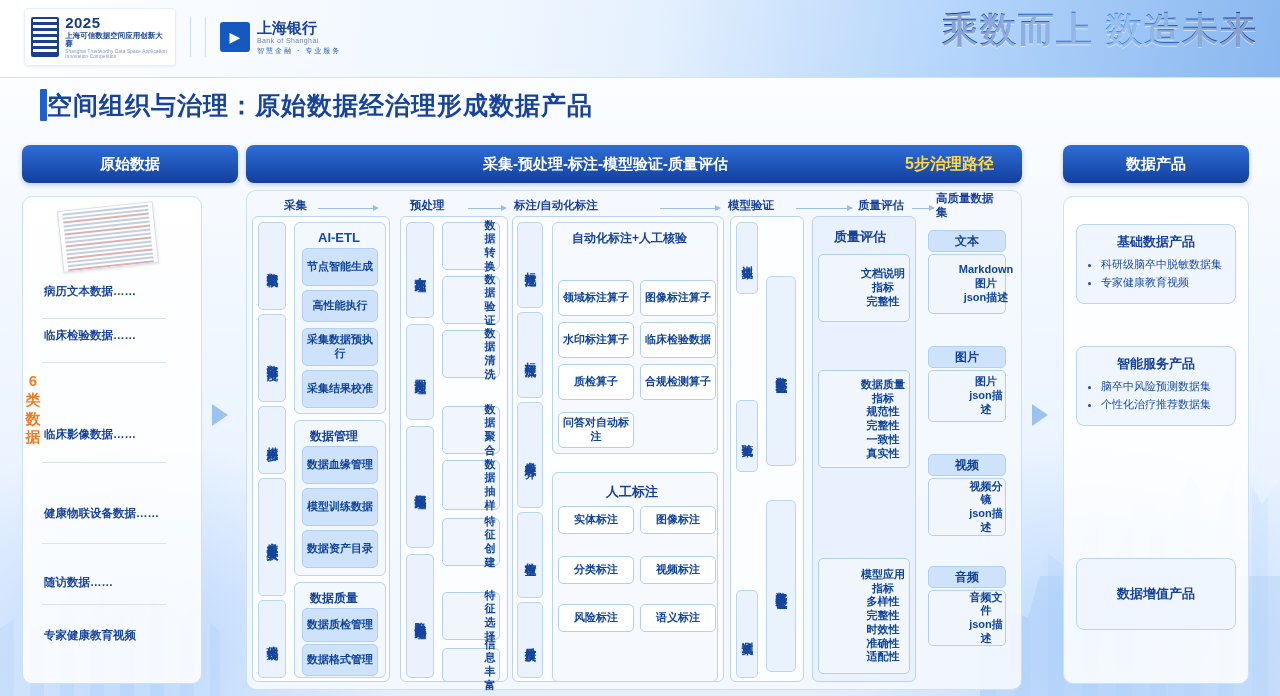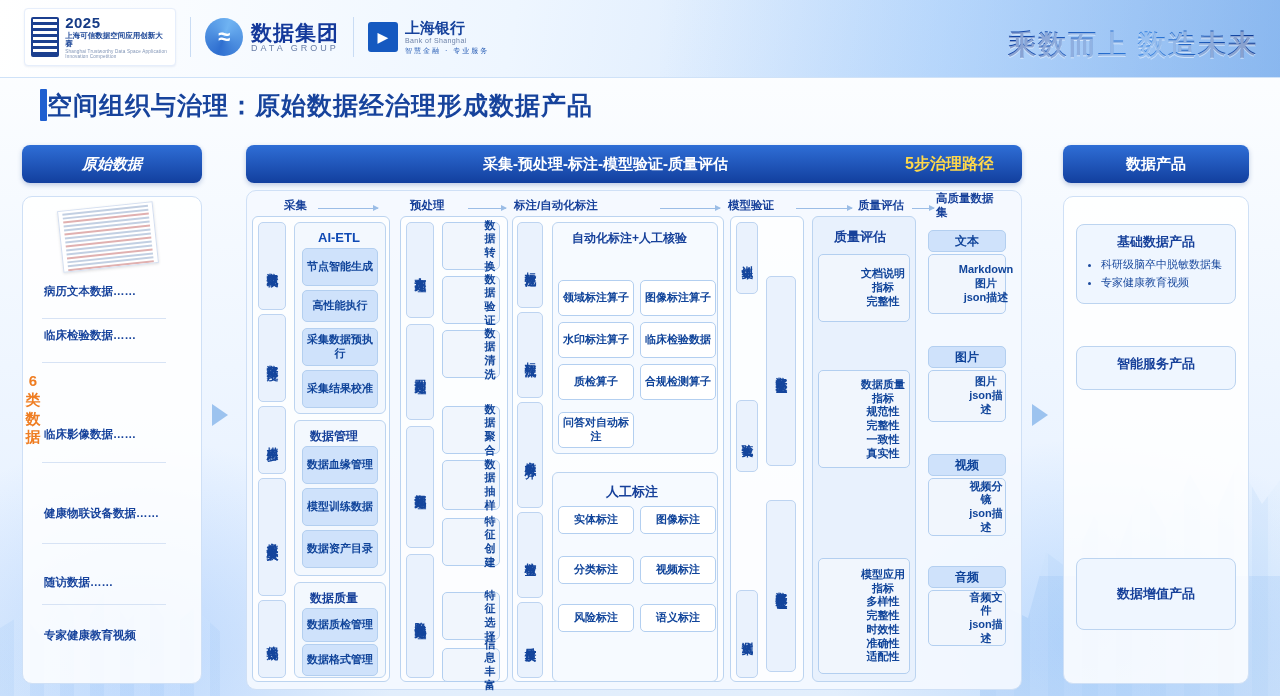--- a/index.html
+++ b/index.html
@@ -59,36 +59,36 @@
   .bank { display:flex; align-items:center; gap:7px; }
   .bank-mark { width:30px; height:30px; background:#1559c0; border-radius:3px; position:relative; }
   .bank-mark:after { content:"\25B6"; position:absolute; inset:0; color:#fff; font-size:14px;
     display:flex; align-items:center; justify-content:center; }
   .bank-txt { display:flex; flex-direction:column; line-height:1.15; }
   .bank-cn { font-size:15px; font-weight:700; color:#16429c; }
   .bank-en { font-size:7px; color:#6d82a8; letter-spacing:.4px; }
   .bank-sub { font-size:7px; color:#2f63b8; letter-spacing:2px; margin-top:2px;}
   .hd-right { position:absolute; right:22px; top:6px; text-align:right; z-index:3;}
   .hd-r1 { font-size:15.5px; font-weight:700; color:#123a8c; letter-spacing:.5px; }
-  .hd-r2 { margin-top:20px; font-size:28px; font-weight:700; letter-spacing:2px;
+  .hd-r2 { margin-top:0; font-size:36px; font-weight:700; letter-spacing:2px;
     background: linear-gradient(90deg,#0f3fa0,#2f7fe0 55%,#0c3893);
     -webkit-background-clip:text; background-clip:text; color:transparent;
     text-shadow:0 1px 0 rgba(255,255,255,.5);
     text-align:right;
   }
   
   .title-row { position:absolute; left:0; top:84px; width:1280px; height:42px; display:flex; align-items:center; }
   .title-bar { width:7px; height:32px; background:#1f5fd0; margin-left:40px; border-radius:1px; }
   .title-txt { font-size:25px; font-weight:700; color:#17439c; letter-spacing:1px; }
 
   
   .banner { position:absolute; height:38px; border-radius:8px; color:#fff;
     display:flex; align-items:center; justify-content:center; font-size:15px; font-weight:700;
     background: linear-gradient(180deg,#2f6ed6,#123f9e); box-shadow:0 2px 5px rgba(20,60,140,.25); }
-  #banner-raw { left:22px; top:145px; width:180px;font-style:italic; }
+  #banner-raw { left:22px; top:145px; width:216px; }
   #banner-mid { left:246px; top:145px; width:776px; justify-content:flex-start; }
   #banner-prod { left:1063px; top:145px; width:186px; }
   .bm-title { flex:1; text-align:center; padding-left:60px; }
   .bm-badge { color:#ffd84a; font-size:16px; font-weight:700; margin-right:28px; }
 
   
   .panel { position:absolute; background:rgba(255,255,255,.85); border:1px solid #cfe0f6; border-radius:10px; }
   #col-raw { left:22px; top:196px; width:180px; height:488px; }
   #col-mid { left:246px; top:190px; width:776px; height:500px; background:rgba(244,249,255,.92); }
   #col-prod { left:1063px; top:196px; width:186px; height:488px; }
@@ -149,27 +149,20 @@
   <div class="hd-left">
     <div class="logo-main">
       <div class="logo-qr"></div>
       <div class="logo-main-txt">
         <div class="logo-year">2025</div>
         <div class="logo-cn">上海可信数据空间应用创新大赛</div>
         <div class="logo-en">Shanghai Trustworthy Data Space Application Innovation Competition</div>
       </div>
     </div>
     <div class="divider-v"></div>
-    <div class="logo-group">
-      <div class="lg-mark"></div>
-      <div class="lg-txt">
-        <div class="lg-cn">数据集团</div>
-        <div class="lg-en">DATA GROUP</div>
-      </div>
-    </div>
     <div class="divider-v"></div>
     <div class="bank">
       <div class="bank-mark"></div>
       <div class="bank-txt">
         <div class="bank-cn">上海银行</div>
         <div class="bank-en">Bank of Shanghai</div>
         <div class="bank-sub">智慧金融 · 专业服务</div>
       </div>
     </div>
   </div>
@@ -349,14 +342,18 @@
 <div class="panel" id="col-prod"></div>
 <div class="card-prod" style="top:224px">
   <h4>基础数据产品</h4>
   <ul>
     <li>科研级脑卒中脱敏数据集</li>
     <li>专家健康教育视频</li>
   </ul>
 </div>
 <div class="card-prod" style="top:346px">
   <h4>智能服务产品</h4>
+  <ul>
+    <li>脑卒中风险预测数据集</li>
+    <li>个性化治疗推荐数据集</li>
+  </ul>
 </div>
 <div class="card-flat" style="top:558px">数据增值产品</div>
 
 </body></html>

